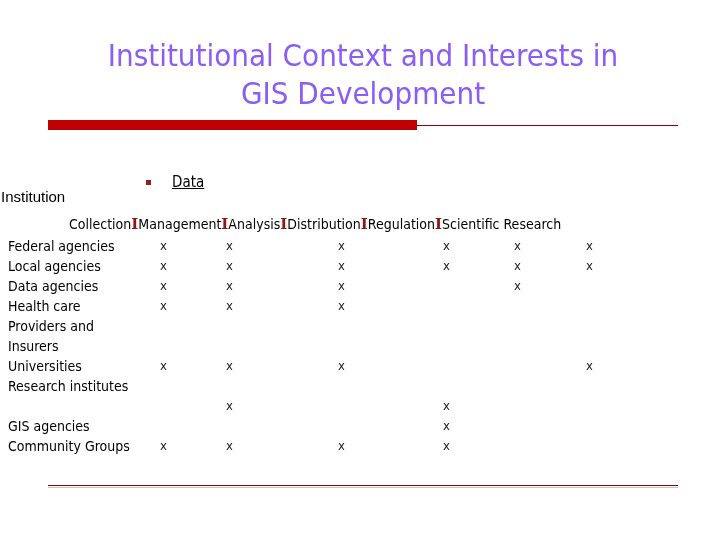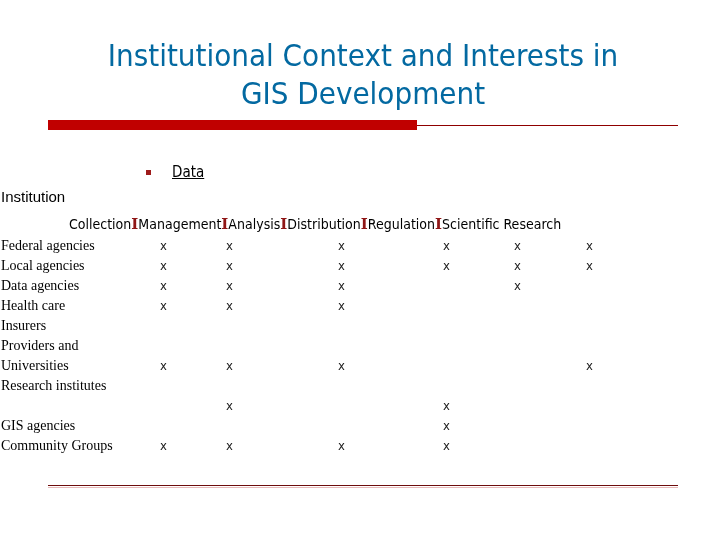--- a/index.html
+++ b/index.html
@@ -21,21 +21,21 @@
     position: absolute;
     left: 48px;
     top: 36px;
     width: 630px;
     text-align: center;
     font-family: "DejaVu Sans Condensed", "Liberation Sans Narrow", "Liberation Sans", sans-serif;
     font-size: 31px;
     line-height: 38px;
     font-weight: 400;
     letter-spacing: 0px;
-    color: #0369a1;
+    color: #8b5cf6;
     white-space: pre-line;
   }
 
   
   .title-rule-thin {
     position: absolute;
     left: 48px;
     top: 125px;
     width: 630px;
     height: 1px;
@@ -47,21 +47,21 @@
     top: 120px;
     width: 369px;
     height: 10px;
     background: #c00000;
   }
 
   
   .bullet-row {
     position: absolute;
     left: 146px;
-    top: 164px;
+    top: 174px;
     display: flex;
     align-items: center;
     text-decoration: underline;
   }
   .bullet-marker {
     width: 5px;
     height: 5px;
     background: #9e1b1b;
     display: inline-block;
     margin-right: 21px;
@@ -120,25 +120,24 @@
     margin-top: 2px;
   }
   .matrix-row {
     position: relative;
     height: 20px;
     line-height: 20px;
     white-space: nowrap;
   }
   .row-label {
     position: absolute;
-    left: 1px;
+    left: 8px;
     top: 0;
     font-size: 14px;
     line-height: 20px;
-    font-family: Liberation Serif, serif;
   }
   .mark {
     position: absolute;
     top: 0;
     font-size: 13px;
     line-height: 20px;
     color: #202020;
   }
 
   .bottom-rule {
@@ -202,24 +201,24 @@
         <span class="mark" style="left: 338px;">x</span>
         <span class="mark" style="left: 514px;">x</span>
       </div>
       <div class="matrix-row">
         <span class="row-label">Health care</span>
         <span class="mark" style="left: 160px;">x</span>
         <span class="mark" style="left: 226px;">x</span>
         <span class="mark" style="left: 338px;">x</span>
       </div>
       <div class="matrix-row">
+        <span class="row-label">Providers and</span>
+      </div>
+      <div class="matrix-row">
         <span class="row-label">Insurers</span>
-      </div>
-      <div class="matrix-row">
-        <span class="row-label">Providers and</span>
       </div>
       <div class="matrix-row">
         <span class="row-label">Universities</span>
         <span class="mark" style="left: 160px;">x</span>
         <span class="mark" style="left: 226px;">x</span>
         <span class="mark" style="left: 338px;">x</span>
         <span class="mark" style="left: 586px;">x</span>
       </div>
       <div class="matrix-row">
         <span class="row-label">Research institutes</span>

